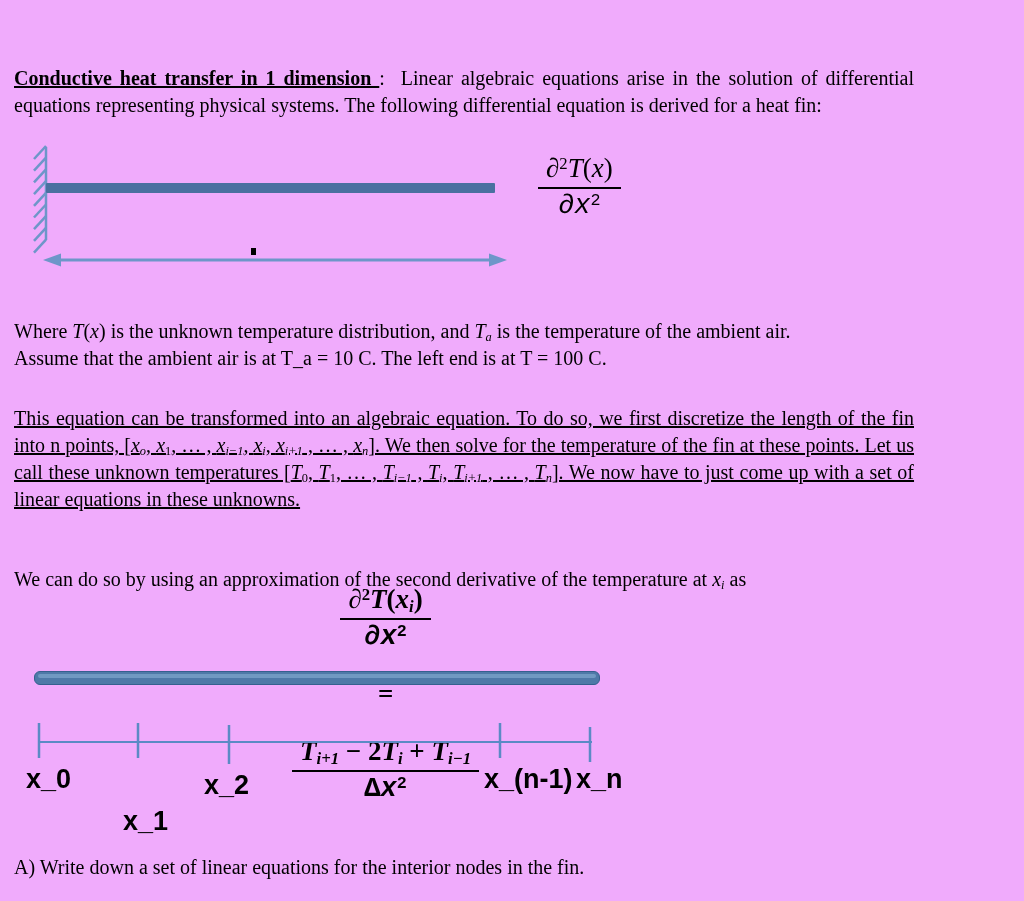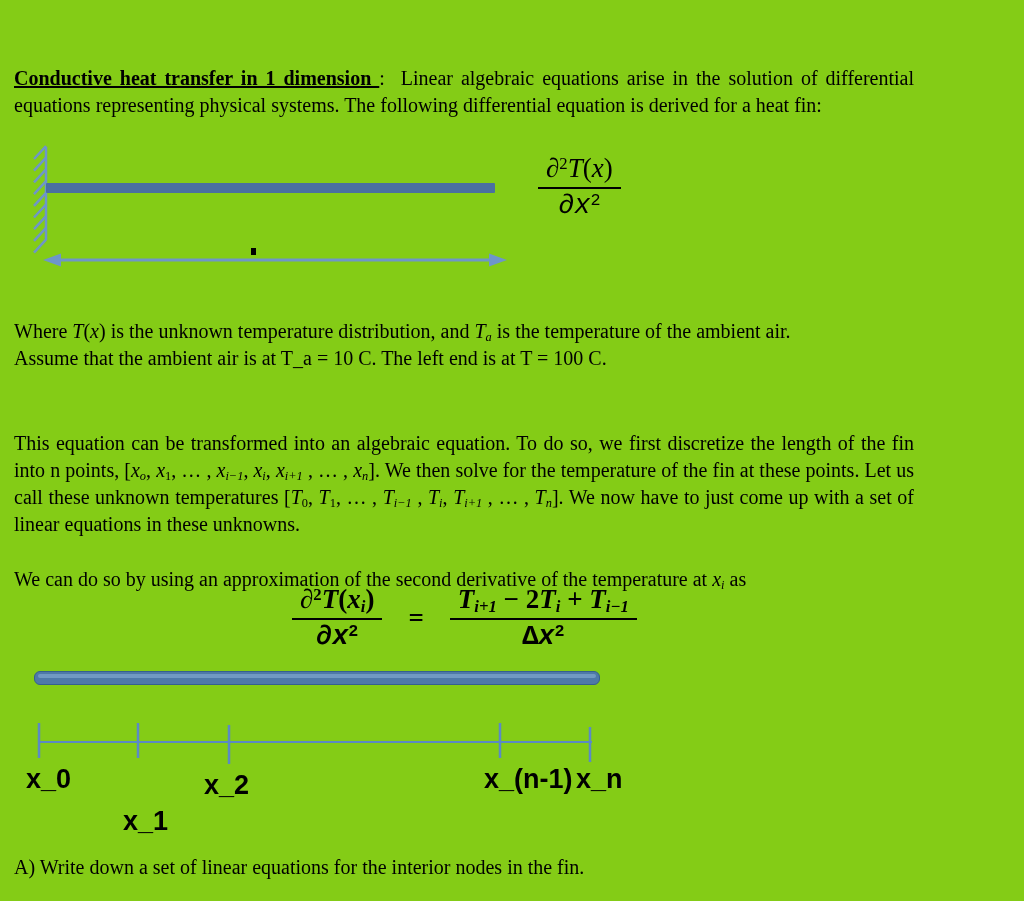--- a/index.html
+++ b/index.html
@@ -1,48 +1,49 @@
 <!DOCTYPE html>
 <html><head>
 <meta charset="utf-8">
 <style>
   html,body{margin:0;padding:0;background:#e8e8e8;}
   .page{
     position:relative;
     width:1024px;height:901px;
-    background:#84cc16;
+    background:#f0abfc;
     font-family:"Liberation Serif", serif;
     color:#000;
     overflow:hidden;
     margin:0 auto;
   }
   .para{
     position:absolute;left:14px;width:900px;
     font-size:20px;line-height:27px;
     text-align:justify;
   }
   .para.noj{text-align:left;}
   .b{font-weight:bold;}
   .u{text-decoration:underline;}
   .it{font-style:italic;}
   .sub{vertical-align:-0.25em;font-size:62%;line-height:0;}
   .sup{vertical-align:0.45em;font-size:62%;line-height:0;}
   .it.sub{font-style:italic;}
 
   #para-intro{top:45px;}
   #para-where{top:298px;}
-  #para-discretize{top:410px;}
+  #para-discretize{top:385px;text-decoration:underline;}
   #para-approx{top:546px;width:920px;}
   #para-question{top:834px;}
 
   
   .eq{
     position:absolute;display:flex;align-items:center;
     font-size:27px;line-height:1.15;
     font-family:"Liberation Serif", serif;
+    flex-direction:column;
   }
   #equation1{left:538px;top:153px;gap:6px;}
   #equation2{left:292px;top:584px;gap:26px;font-weight:bold;}
   .frac{display:inline-flex;flex-direction:column;align-items:center;}
   .frac .num{padding:0 8px 3px;white-space:nowrap;}
   .frac .den{border-top:2px solid #000;align-self:stretch;text-align:center;padding:2px 8px 0;white-space:nowrap;font-family:Liberation Mono, monospace;}
   .eq .tail{white-space:nowrap;}
 
   
   #fin-diagram{position:absolute;left:18px;top:138px;}

